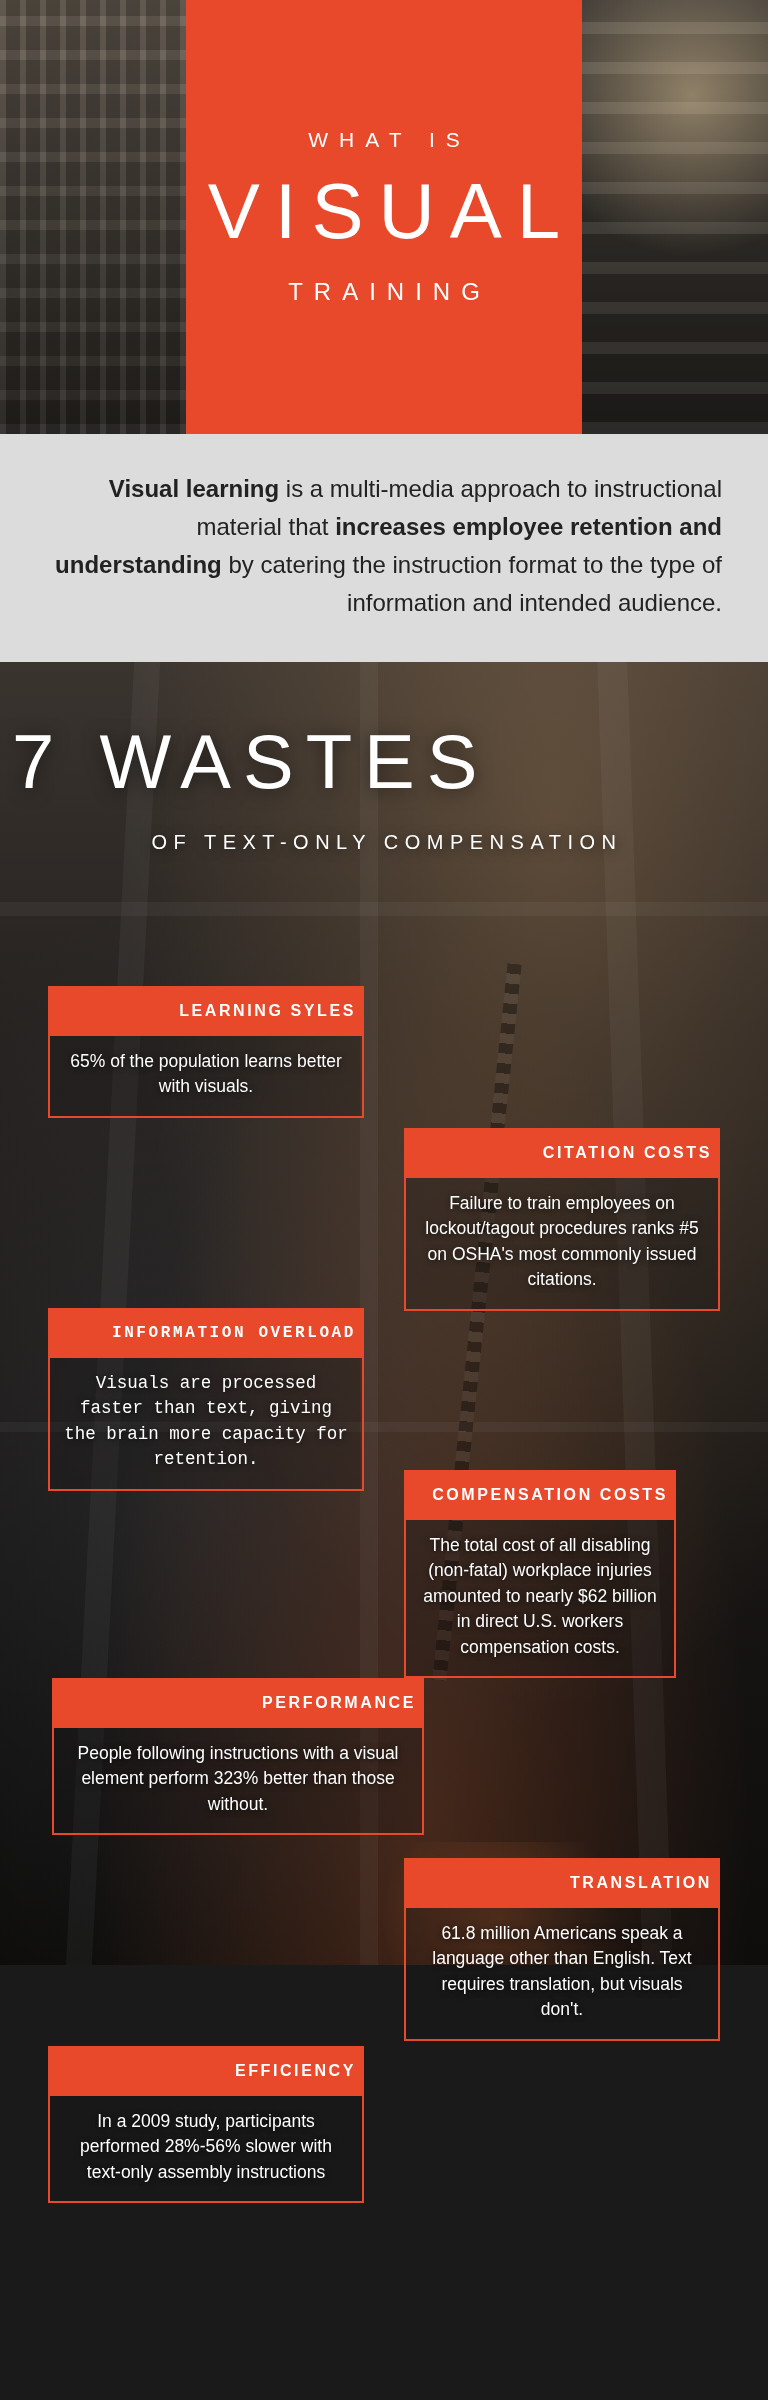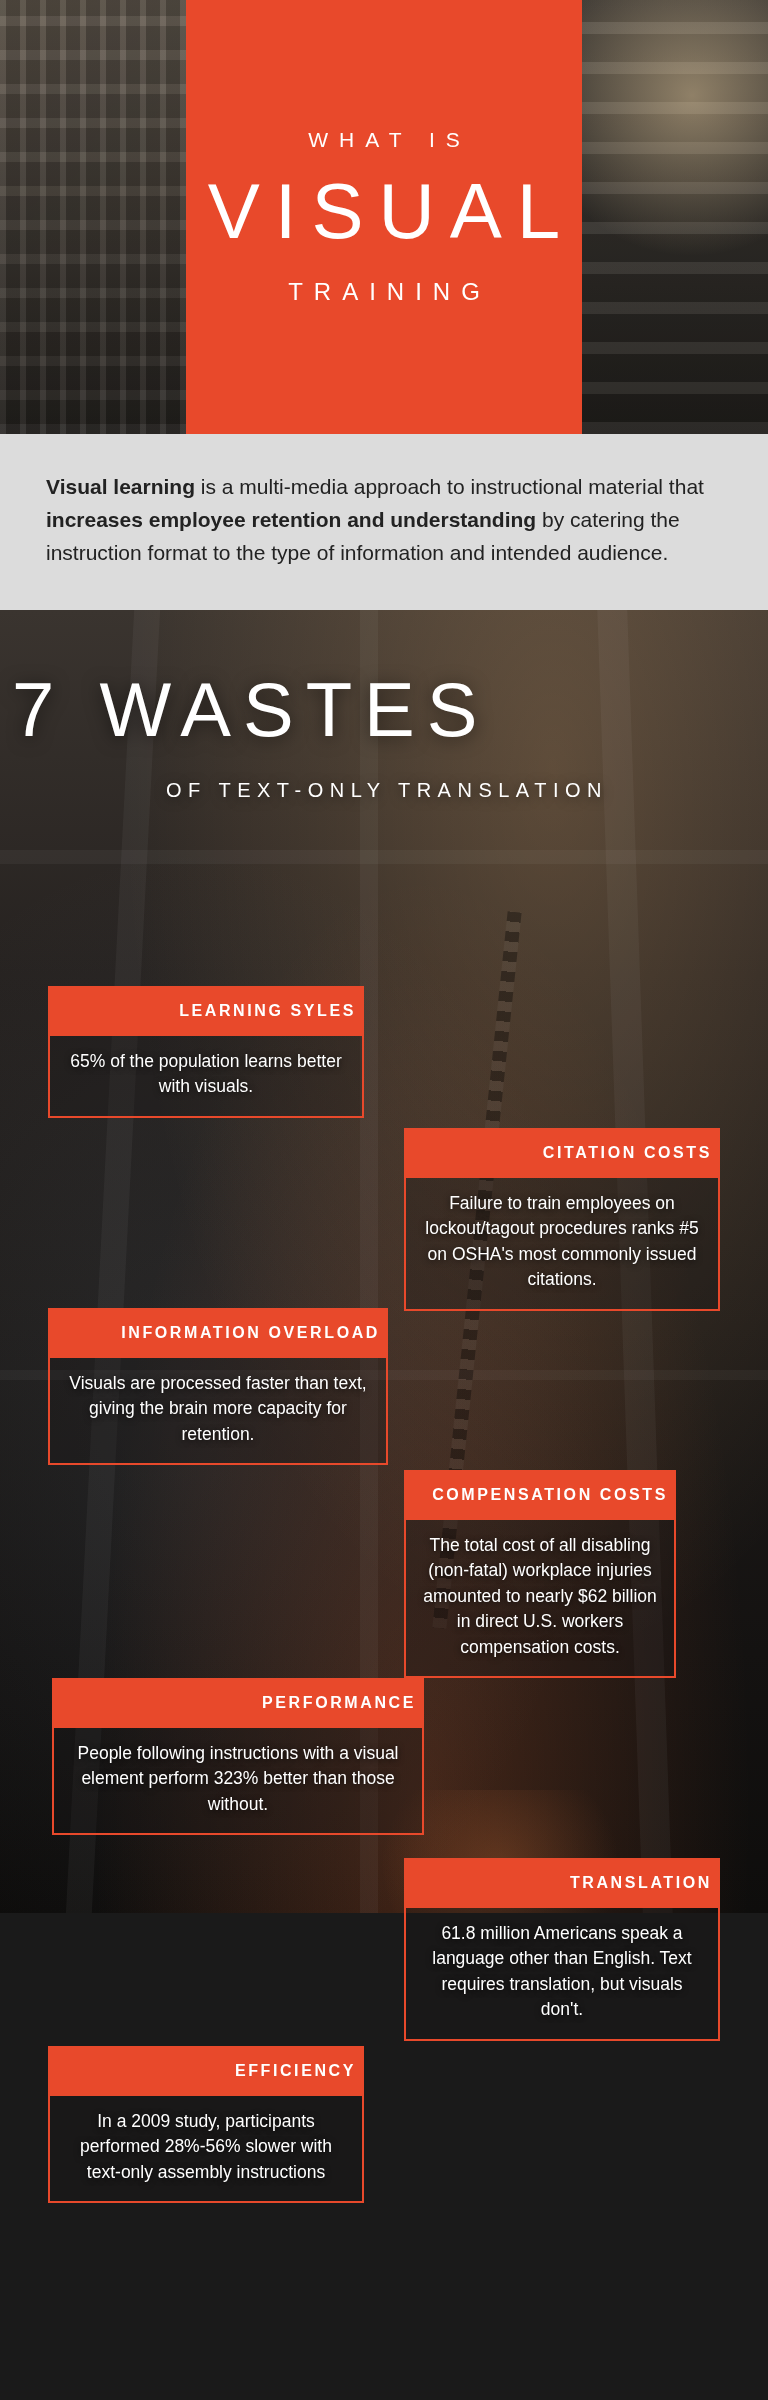--- a/index.html
+++ b/index.html
@@ -95,23 +95,23 @@
   }
 
   
   .intro {
     width: 768px;
     background: #dcdcdc;
     padding: 36px 46px 40px;
   }
   .intro p {
     color: #222222;
-    font-size: 21px;
+    font-size: 24px;
     line-height: 1.58;
-    text-align: left;
+    text-align: right;
     font-family: "Liberation Sans", sans-serif;
   }
   .intro b { font-weight: 700; }
 
   
   .main {
     position: relative;
     width: 768px;
     height: 1303px;
     overflow: hidden;
@@ -191,21 +191,21 @@
     font-size: 17.5px;
     line-height: 1.45;
     text-align: center;
     padding: 13px 14px 16px;
     background: rgba(25,22,20,.28);
     text-shadow: 0 1px 6px rgba(0,0,0,.7);
   }
 
   .card-learning      { left: 48px;  top: 986px;  width: 316px; }
   .card-citation      { left: 404px; top: 1128px; width: 316px; }
-  .card-information   { left: 48px;  top: 1308px; width: 340px; }
+  .card-information   { left: 48px;  top: 1308px; width: 316px; font-family: Liberation Mono, monospace; }
   .card-compensation  { left: 404px; top: 1470px; width: 272px; }
   .card-performance   { left: 52px;  top: 1678px; width: 372px; }
   .card-translation   { left: 404px; top: 1858px; width: 316px; }
   .card-efficiency    { left: 48px;  top: 2046px; width: 316px; }
 
   
   .footer {
     position: absolute;
     left: 0;
     bottom: 0;
@@ -250,21 +250,21 @@
       <div class="beam b1"></div>
       <div class="beam b2"></div>
       <div class="beam b3"></div>
       <div class="beam b4"></div>
       <div class="beam b5"></div>
       <div class="chain"></div>
       <div class="hook"></div>
     </div>
     <div class="main-inner">
       <div class="main-title">7 WASTES</div>
-      <div class="main-sub">OF TEXT-ONLY TRANSLATION</div>
+      <div class="main-sub">OF TEXT-ONLY COMPENSATION</div>
     </div>
   </div>
 
   <div class="card card-learning">
     <div class="card-head">LEARNING SYLES</div>
     <div class="card-body">65% of the population learns better with visuals.</div>
   </div>
 
   <div class="card card-citation">
     <div class="card-head">CITATION COSTS</div>

